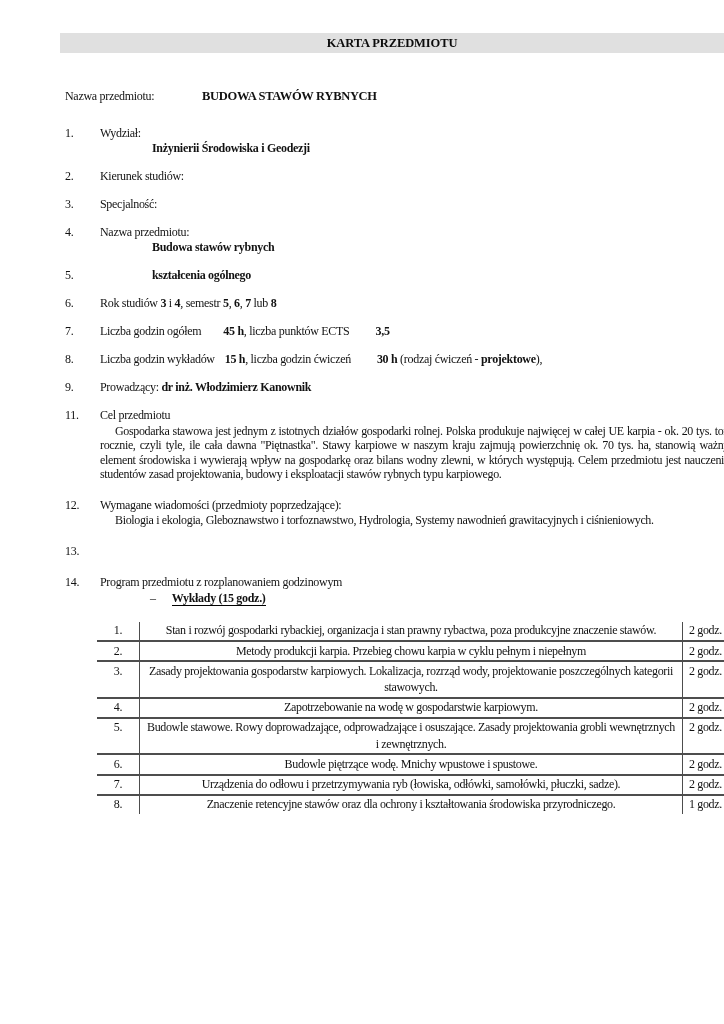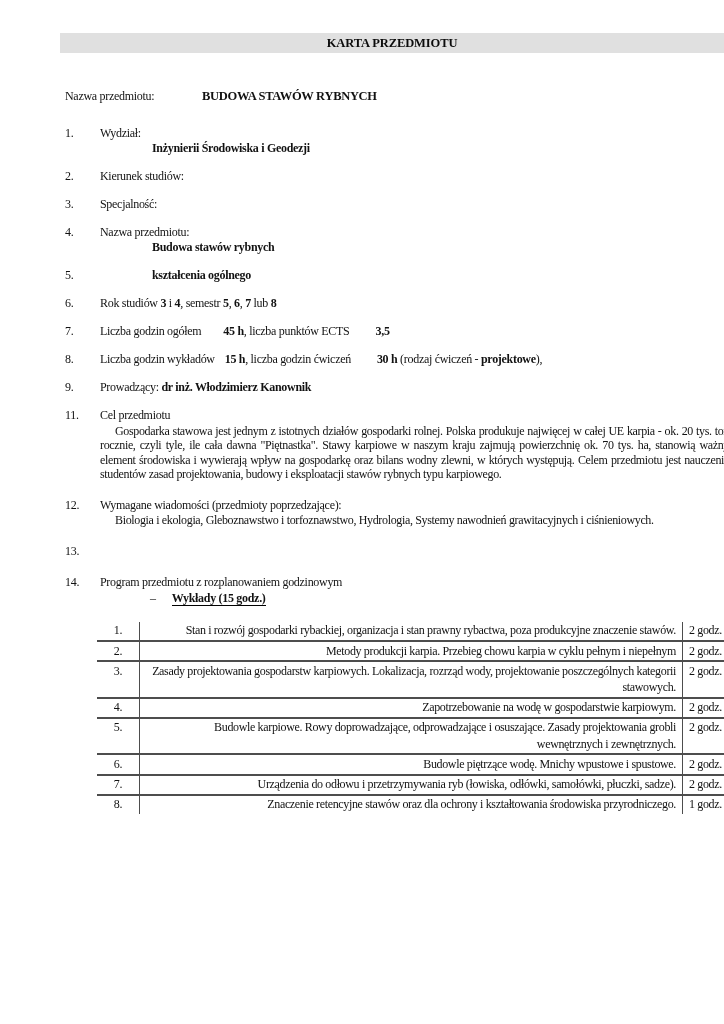--- a/index.html
+++ b/index.html
@@ -57,21 +57,21 @@
     font-size:12px;
     line-height:16.2px;
     letter-spacing:-0.35px;
   }
   table.schedule td{
     vertical-align:top;
     padding:0.5px 6px 1.5px 6px;
   }
   table.schedule tr + tr td{border-top:2px solid #4d4d4d;}
   td.cell-no{width:30px;text-align:center;border-right:1.3px solid #4d4d4d;padding-left:2px;padding-right:4px;}
-  td.cell-topic{width:530px;border-right:1.3px solid #4d4d4d;text-align:right;}
+  td.cell-topic{width:530px;border-right:1.3px solid #4d4d4d;text-align:center;}
   td.cell-hours{width:72px;white-space:nowrap;}
 </style>
 </head>
 <body>
 
 <div class="page">
 
   <div class="title-bar">
     <span class="title-text">KARTA PRZEDMIOTU</span>
   </div>
@@ -183,21 +183,21 @@
           <td class="cell-topic">Zasady projektowania gospodarstw karpiowych. Lokalizacja, rozrząd wody, projektowanie po­szczególnych kategorii stawowych.</td>
           <td class="cell-hours">2 godz.</td>
         </tr>
         <tr>
           <td class="cell-no">4.</td>
           <td class="cell-topic">Zapotrzebowanie na wodę w gospodarstwie karpiowym.</td>
           <td class="cell-hours">2 godz.</td>
         </tr>
         <tr>
           <td class="cell-no">5.</td>
-          <td class="cell-topic">Budowle karpiowe. Rowy doprowadzające, odprowadzające i osuszające. Zasady projektowania grobli wewnętrznych i zewnętrznych.</td>
+          <td class="cell-topic">Budowle stawowe. Rowy doprowadzające, odprowadzające i osuszające. Zasady projektowania grobli wewnętrznych i zewnętrznych.</td>
           <td class="cell-hours">2 godz.</td>
         </tr>
         <tr>
           <td class="cell-no">6.</td>
           <td class="cell-topic">Budowle piętrzące wodę. Mnichy wpustowe i spustowe.</td>
           <td class="cell-hours">2 godz.</td>
         </tr>
         <tr>
           <td class="cell-no">7.</td>
           <td class="cell-topic">Urządzenia do odłowu i przetrzymywania ryb (łowiska, odłówki, samołówki, płuczki, sadze).</td>

